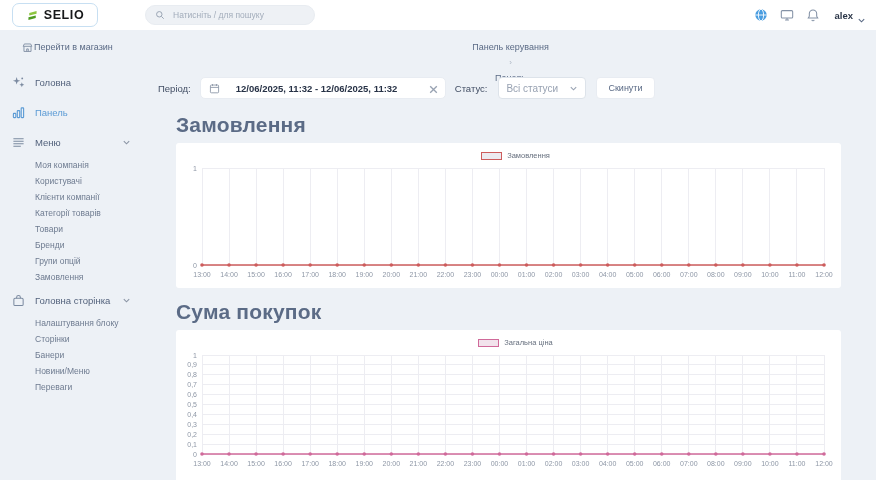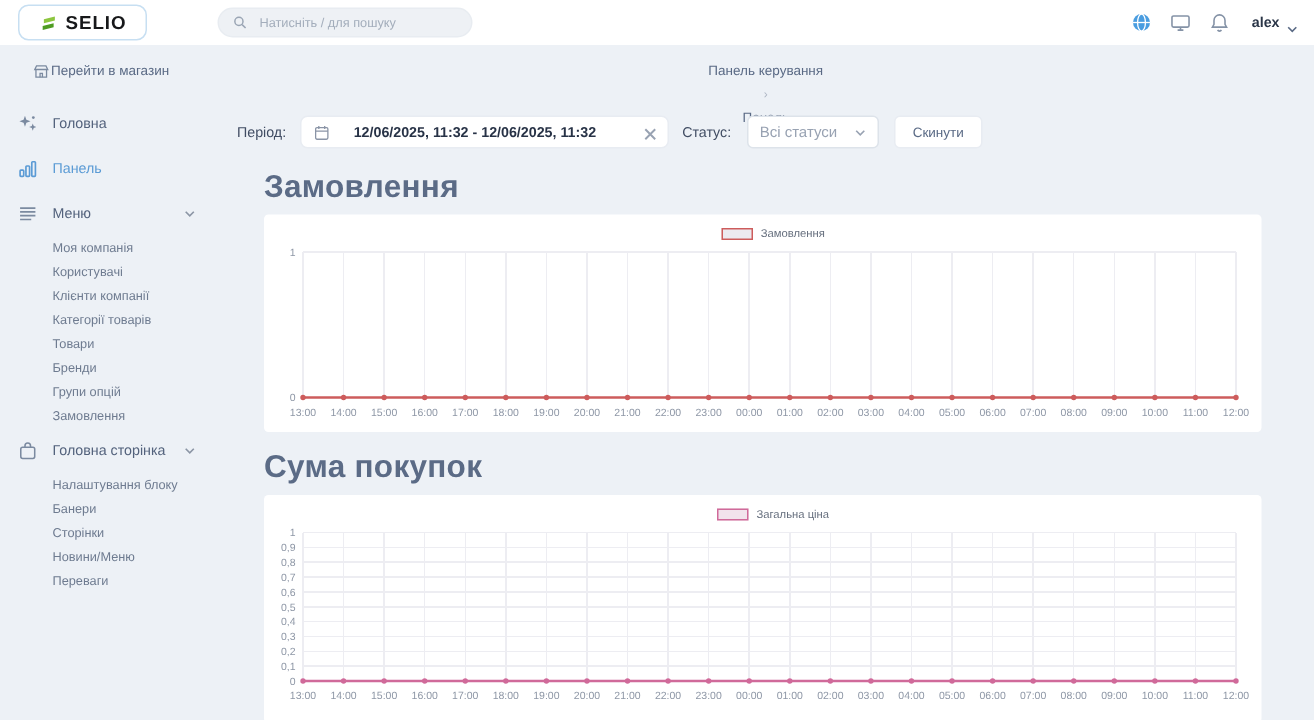--- a/index.html
+++ b/index.html
@@ -216,22 +216,22 @@
             </svg>
           </span>
           <span>Головна сторінка</span>
           <span class="nav-chevron">
             <svg viewBox="0 0 10 10">
               <path d="M2 3.5l3 3 3-3" fill="none" stroke="currentColor" stroke-width="1.2"></path>
             </svg>
           </span>
         </div>
         <div class="sub-item">Налаштування блоку</div>
+        <div class="sub-item">Сторінки</div>
         <div class="sub-item">Банери</div>
-        <div class="sub-item">Сторінки</div>
         <div class="sub-item">Новини/Меню</div>
         <div class="sub-item">Переваги</div>
       </nav>
   </aside>
 
   <main class="main">
     <div class="breadcrumb">
       <span>Панель керування</span>
       <span class="crumb-sep">›</span>
       <span>Панель</span>

